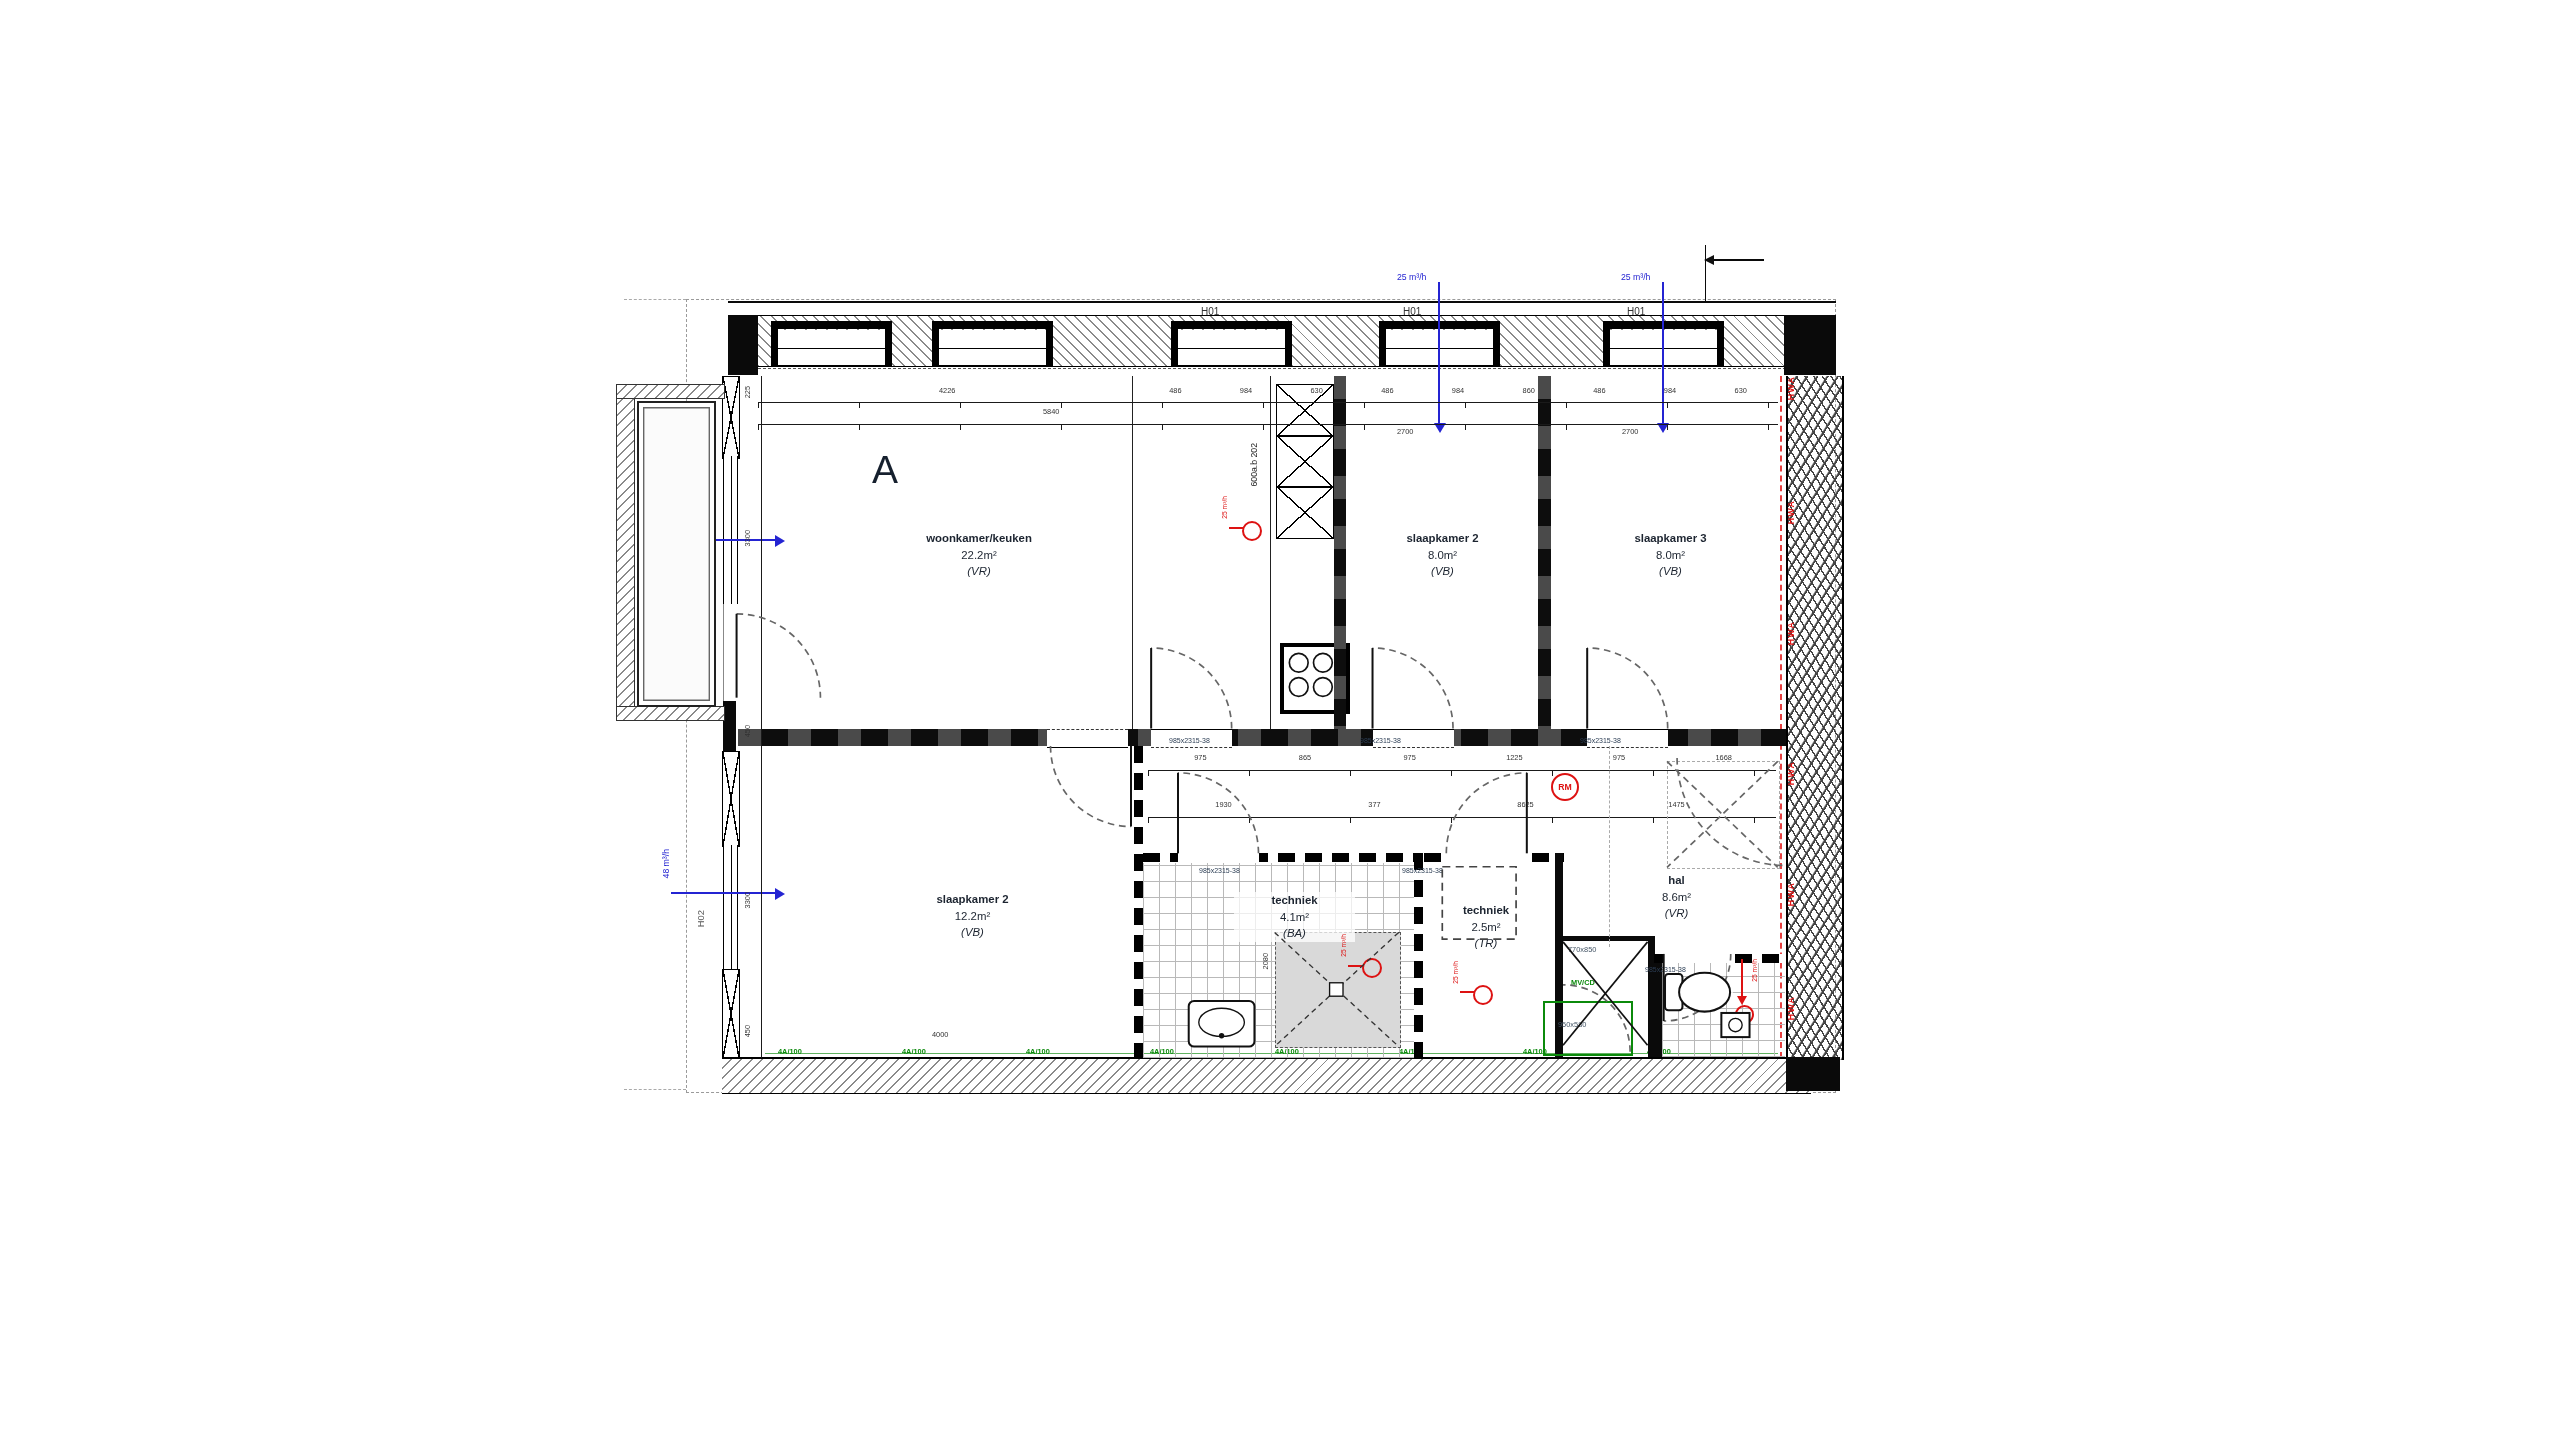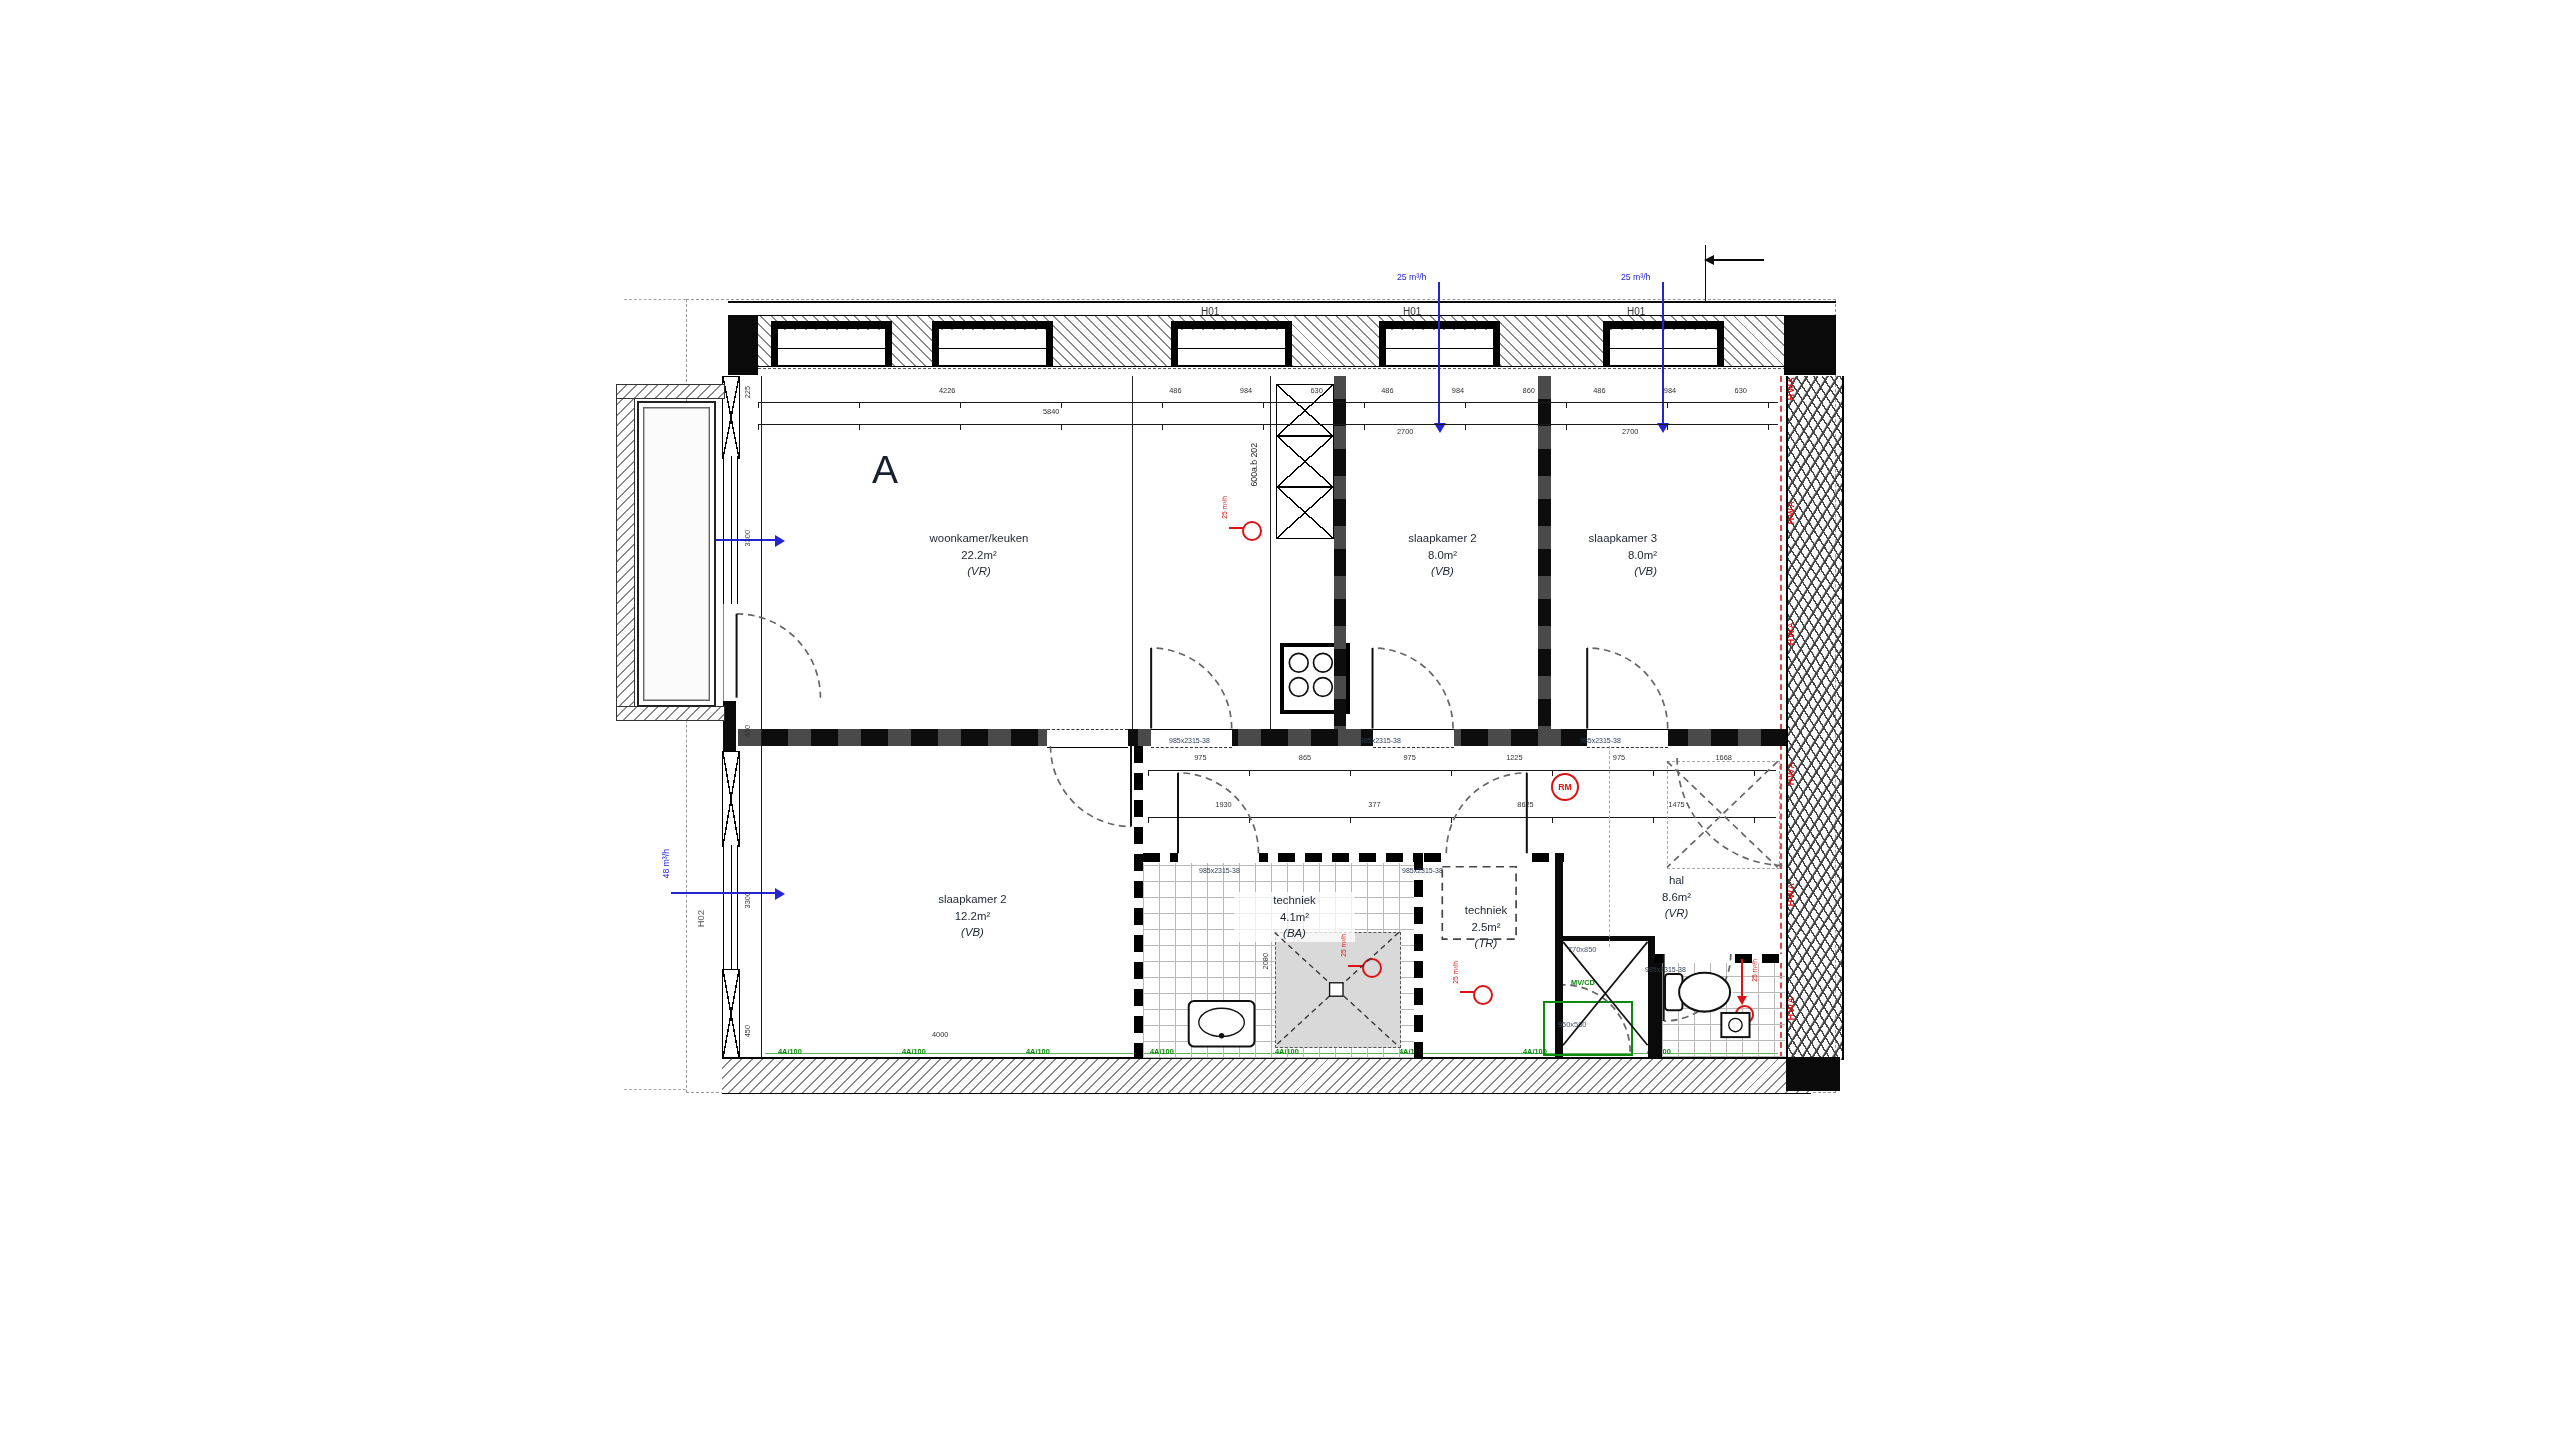--- a/index.html
+++ b/index.html
@@ -22,21 +22,21 @@
      linear-gradient(to bottom right,transparent calc(50% - 0.7px),#000 calc(50% - 0.7px) calc(50% + 0.7px),transparent calc(50% + 0.7px));}
   .tiles{background:
      repeating-linear-gradient(0deg,#b9b9b9 0 0.7px,transparent 0.7px 16px),
      repeating-linear-gradient(90deg,#b9b9b9 0 0.7px,transparent 0.7px 16px);}
   .dim{font-size:7.4px;color:#333;white-space:nowrap;}
   .dimline{border-top:1.3px solid #1a1a1a;height:5.4px;
      background:repeating-linear-gradient(90deg,#1a1a1a 0 1.3px,transparent 1.3px 101px);}
   .flexdim{display:flex;}
   .flexdim span{flex:1;text-align:center;font-size:7.4px;color:#333;}
   .room-label{text-align:center;font-size:11.4px;color:#1c2430;line-height:1.45;}
-  .room-label .nm{font-weight:normal;}
+  .room-label .nm{font-weight:bold;}
   .room-label .cd{font-style:italic;}
   .vert{writing-mode:vertical-rl;transform:rotate(180deg);white-space:nowrap;}
   .blue{color:#2424d2;} .red{color:#dd1212;}
   .win{background:#fff;border-bottom:2px solid #000;}
   .win .mid{position:absolute;left:0;right:0;top:50%;height:1.3px;background:#000;}
   .win .capL,.win .capR{position:absolute;top:-9.4px;bottom:0;width:6.7px;background:#000;}
   .win .capL{left:0;} .win .capR{right:0;}
   .win .head{position:absolute;left:0;right:0;top:-9.4px;height:8px;background:#000;}
   .vwin{background:#fff;border-left:1.3px solid #000;border-right:1.3px solid #000;}
   .vwin .mid{position:absolute;top:0;bottom:0;left:50%;width:1.3px;background:#000;}
@@ -211,21 +211,21 @@
   <div class="abs room-label" style="left:892px;top:530px;width:174px;">
     <div class="nm">woonkamer/keuken</div>
     <div>22.2m²</div>
     <div class="cd">(VR)</div>
   </div>
   <div class="abs room-label" style="left:1382px;top:530px;width:121px;">
     <div class="nm">slaapkamer 2</div>
     <div>8.0m²</div>
     <div class="cd">(VB)</div>
   </div>
-  <div class="abs room-label" style="left:1536px;top:530px;width:121px;text-align:right;">
+  <div class="abs room-label" style="left:1610px;top:530px;width:121px;">
     <div class="nm">slaapkamer 3</div>
     <div>8.0m²</div>
     <div class="cd">(VB)</div>
   </div>
   <div class="abs room-label" style="left:892px;top:891px;width:161px;">
     <div class="nm">slaapkamer 2</div>
     <div>12.2m²</div>
     <div class="cd">(VB)</div>
   </div>
   <div class="abs room-label" style="left:1234px;top:892px;width:121px;background:rgba(255,255,255,.75);">

